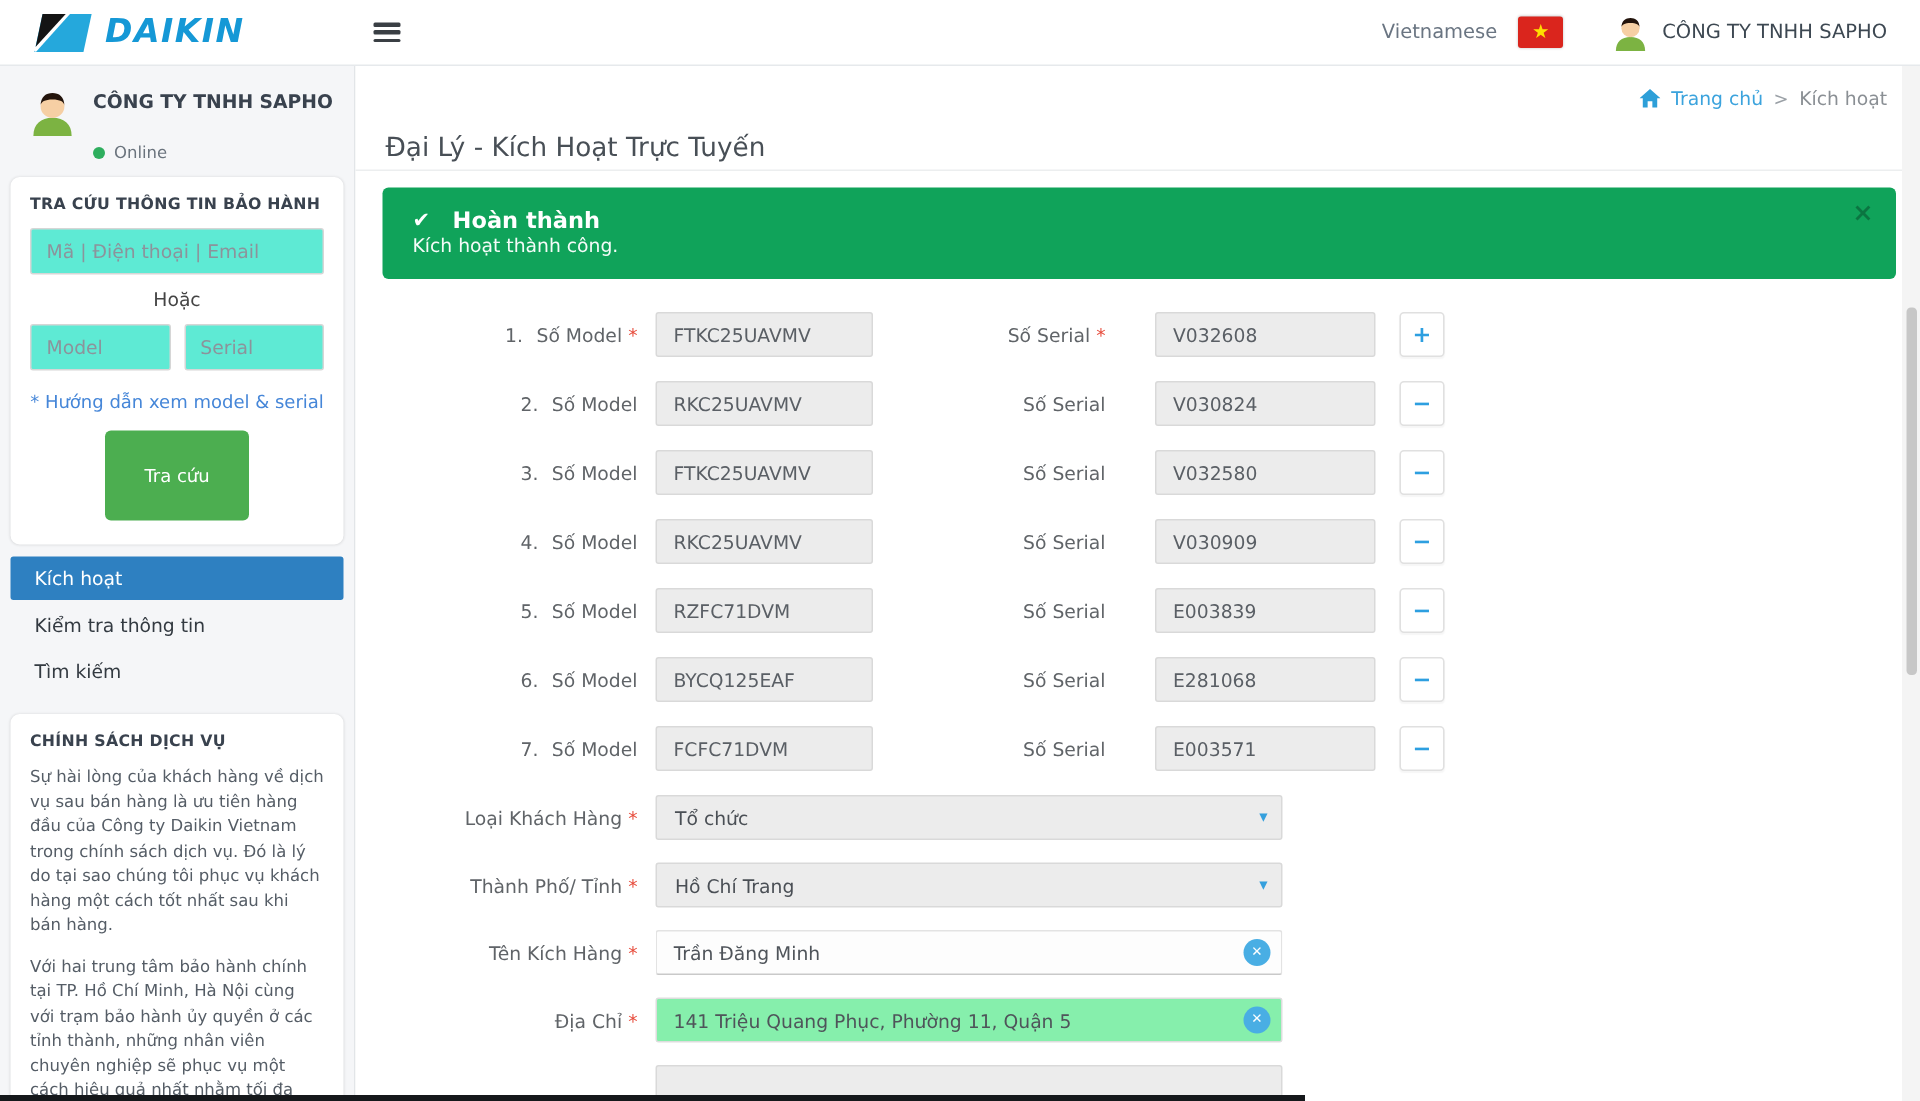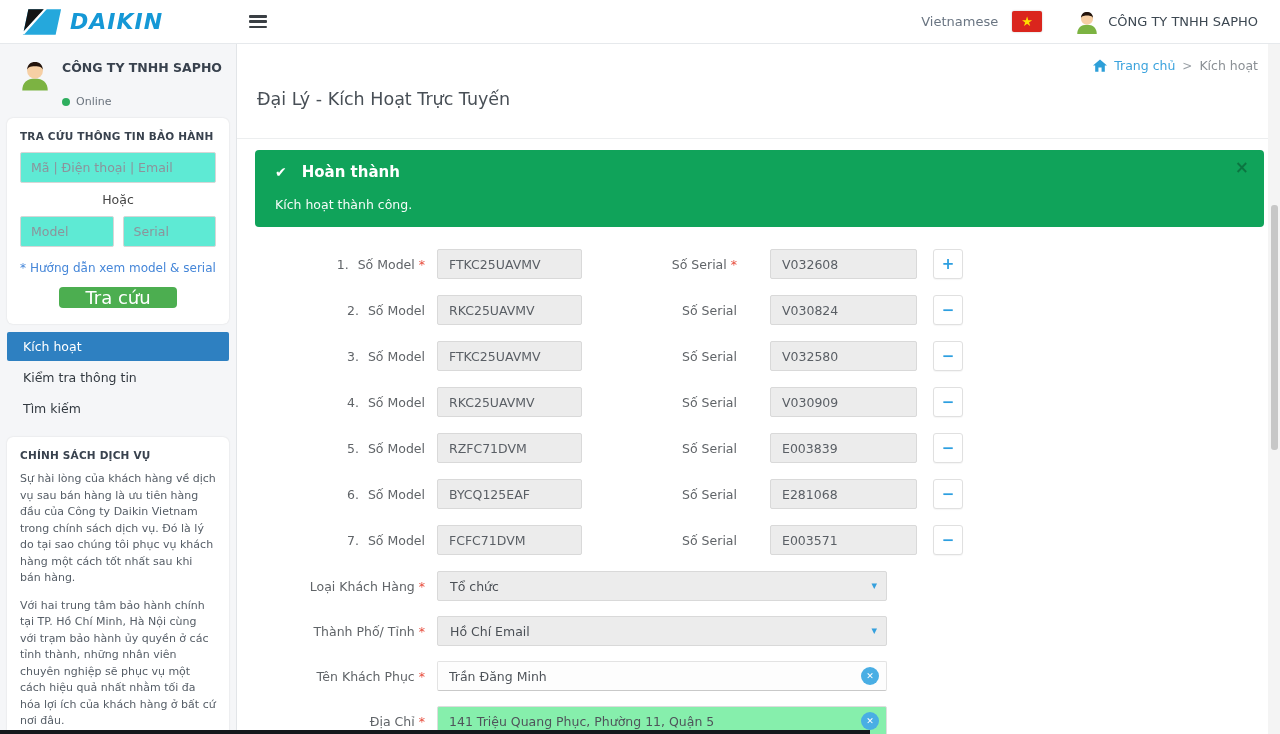--- a/index.html
+++ b/index.html
@@ -39,69 +39,69 @@
                box-shadow:0 0 2px rgba(0,0,0,.12); }
   .side-card-title { font-size:10.5px; font-weight:bold; color:#39424e; letter-spacing:.2px; margin-bottom:10px; }
   .side-input { width:100%; height:31px; background:#5eead4; border:1px solid #d6d6d6; border-radius:2px;
                 font-size:12.5px; color:#555; padding:0 10px; font-family:inherit; }
   .side-input::placeholder { color:#8c939b; }
   .or-label { text-align:center; font-size:12.5px; color:#444; margin:9px 0; }
   .two-inputs { display:flex; gap:9px; }
   .two-inputs input { width:50%; }
   .guide-link { display:block; text-align:center; font-size:12px; color:#4586d8; text-decoration:none; margin:14px 0 12px; }
   .search-btn-wrap { text-align:center; padding-bottom:4px; }
-  .search-btn { background:#4cae50; color:#fff; border:none; border-radius:4px; font-size:18px;
-                padding:0 26px; cursor:pointer; font-family:inherit; }
+  .search-btn { background:#4cae50; color:#fff; border:none; border-radius:4px; font-size:12px;
+                padding:23px 26px; cursor:pointer; font-family:inherit; }
 
   .side-nav { margin:6px 0 14px 0; }
   .nav-item { font-size:12.5px; color:#333a41; padding:7px 12px 7px 16px; margin:0 7px 2px 7px; cursor:pointer;
               border-radius:2px; }
   .nav-item.active { background:#2e80c1; color:#fff; }
 
   .policy-text { font-size:11px; color:#555d66; line-height:1.5; margin-bottom:11px; }
   .policy-link { display:block; font-size:11.5px; color:#4a90d2; text-decoration:none; margin:10px 0; }
 
   
   .main { flex:1; background:#fff; position:relative; padding:0 16px 0 18px; }
   .breadcrumb-row { display:flex; justify-content:flex-end; align-items:center; gap:7px; padding:14px 6px 6px 0; }
   .breadcrumb-row .home-icon { display:flex; }
   .bc-link { font-size:12.5px; color:#3ba3dd; text-decoration:none; }
   .bc-sep { font-size:12px; color:#9aa0a6; }
   .bc-current { font-size:12.5px; color:#8a8f94; }
 
-  .page-title-row { padding:10px 0 29px 2px; border-bottom:1px solid #eceeef;
+  .page-title-row { padding:10px 0 4px 2px; border-bottom:1px solid #eceeef;
                     margin:0 -16px 0 -18px; padding-left:20px; }
   .page-title { font-size:17.5px; font-weight:normal; color:#484f56; }
 
   .alert { position:relative; background:#10a35a; border-radius:4px; margin-top:11px; padding:13px 20px 15px 20px;
            color:#fff; }
   .alert-title-row { display:flex; align-items:center; gap:15px; }
   .alert-check { font-size:14px; font-weight:bold; }
   .alert-title { font-size:15px; font-weight:bold; }
-  .alert-msg { font-size:12.5px; margin-top:16px; color:rgba(255,255,255,.96); }
+  .alert-msg { font-size:12.5px; margin-top:0; color:rgba(255,255,255,.96); }
   .alert-close { position:absolute; top:9px; right:15px; font-size:17px; font-weight:bold;
                  color:rgba(0,0,0,.28); cursor:pointer; line-height:1; }
 
   .form-area { margin-top:22px; }
   .drow { display:flex; align-items:center; margin-bottom:16px; }
   .dlabel { width:170px; text-align:right; font-size:12.5px; color:#606468; flex:none; }
   .dlabel .idx { margin-right:9px; }
   .dlabel.serial-label { width:155px; }
   .star { color:#e74c3c; margin-left:4px; }
   .dinput { height:30px; background:#ececec; border:1px solid #d9d9d9; border-radius:2px;
             font-size:12.5px; color:#5a5f65; padding:0 11px; font-family:inherit; flex:none; }
   .dinput.model { width:145px; margin-left:12px; }
   .dinput.serial { width:147px; margin-left:33px; }
   .rowbtn { width:30px; height:30px; margin-left:16px; background:#fff; border:1px solid #e0e0e0;
             border-radius:3px; color:#2d9fe0; font-size:15px; font-weight:bold; cursor:pointer;
             line-height:1; flex:none; box-shadow:0 1px 1px rgba(0,0,0,.04); font-family:inherit; }
 
   .frow { display:flex; align-items:center; margin-bottom:15px; }
   .flabel { width:170px; text-align:right; font-size:12.5px; color:#606468; flex:none; }
-  .fcontrol { position:relative; width:450px; margin-left:12px; flex:none; }
+  .fcontrol { position:relative; width:418px; margin-left:12px; flex:none; }
   .select-box { height:30px; background:#ececec; border:1px solid #d9d9d9; border-radius:2px;
                 padding:0 28px 0 12px; display:flex; align-items:center; cursor:pointer; }
   .select-value { font-size:12.5px; color:#4a4f55; }
   .caret { position:absolute; right:10px; top:8px; font-size:11px; color:#35a0dd; }
   .ftext { width:100%; height:30px; border-radius:2px; font-size:12.5px; color:#4f545a;
            padding:0 34px 0 11px; font-family:inherit; }
   .ftext.light { background:#fdfdfd; border:1px solid #e3e3e3; border-bottom:1px solid #c9c9c9; }
   .ftext.gray { background:#86efac; border:1px solid #ddd; }
   .clear-btn { position:absolute; right:8px; top:6px; width:18px; height:18px; border-radius:50%;
                background:#49aee4; color:#fff; font-size:9px; font-weight:bold; display:flex;
@@ -317,29 +317,29 @@
             <span class="caret">▾</span>
           </div>
         </div>
 
         <div class="frow">
           <div class="flabel">
             <span>Thành Phố/ Tỉnh</span><span class="star">*</span>
           </div>
           <div class="fcontrol">
             <div class="select-box">
-              <span class="select-value">Hồ Chí Email</span>
+              <span class="select-value">Hồ Chí Trang</span>
             </div>
             <span class="caret">▾</span>
           </div>
         </div>
 
         <div class="frow">
           <div class="flabel">
-            <span>Tên Khách Phục</span><span class="star">*</span>
+            <span>Tên Kích Hàng</span><span class="star">*</span>
           </div>
           <div class="fcontrol">
             <input class="ftext light" value="Trần Đăng Minh" style="">
             <span class="clear-btn">✕</span>
           </div>
         </div>
 
         <div class="frow">
           <div class="flabel">
             <span>Địa Chỉ</span><span class="star">*</span>

